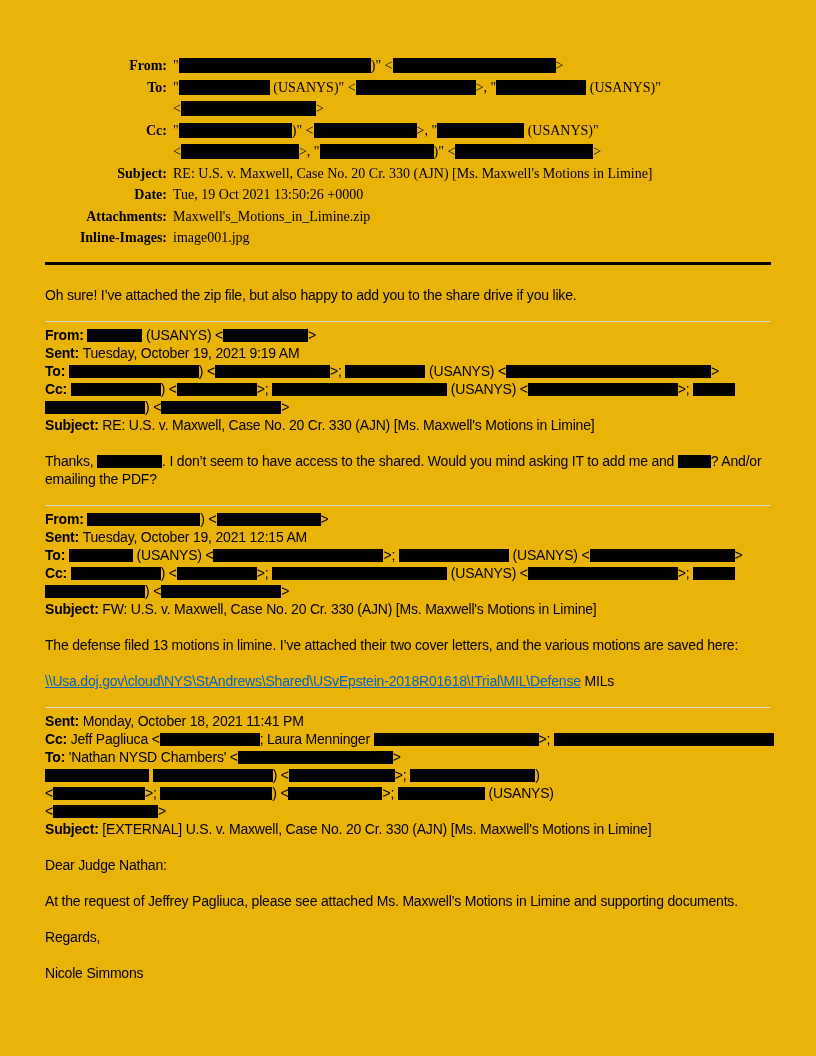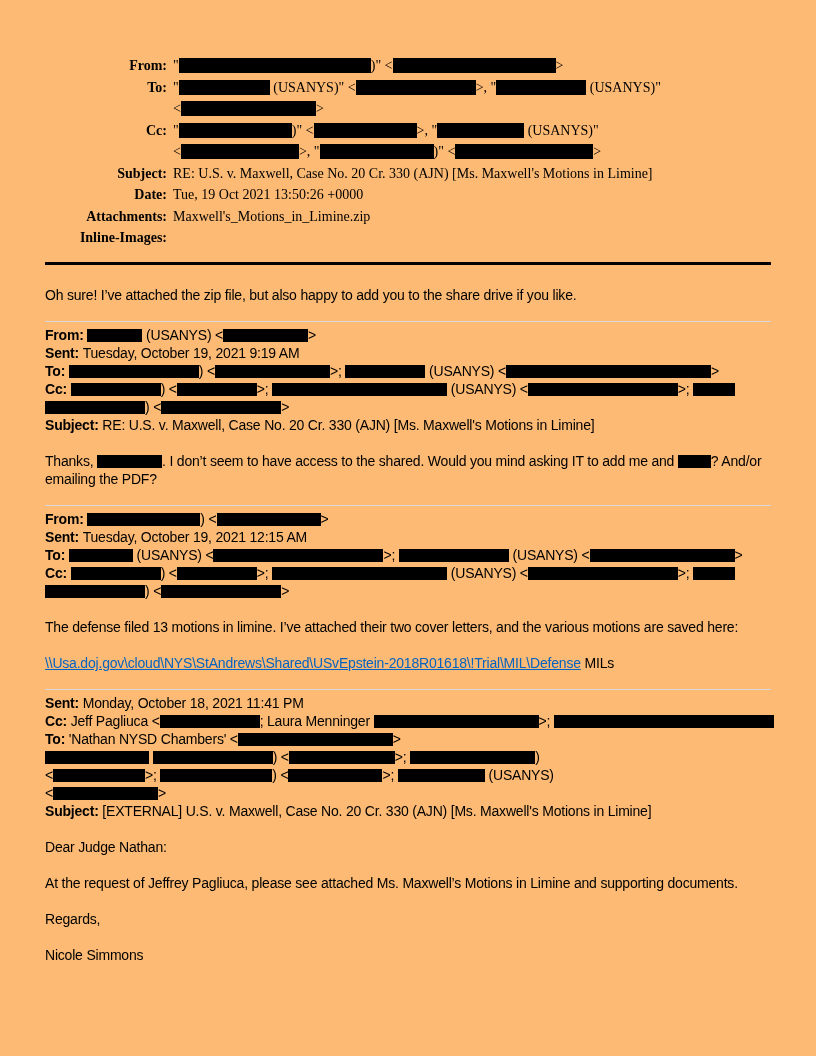--- a/index.html
+++ b/index.html
@@ -1,17 +1,17 @@
 <!DOCTYPE html>
 <html><head>
 <meta charset="utf-8">
 <style>
   html,body{margin:0;padding:0;background:#888;}
   .page{
-    width:816px;height:1056px;background:#fdba74;margin:0 auto;
+    width:816px;height:1056px;background:#eab308;margin:0 auto;
     position:relative;overflow:hidden;box-sizing:border-box;
   }
   .content{padding:55px 45px 0 45px;box-sizing:border-box;}
   
   .header{font-family:"Liberation Serif",serif;font-size:14px;line-height:21.5px;color:#000;}
   .hrow{display:flex;}
   .hlabel{flex:none;width:122px;text-align:right;font-weight:bold;padding-right:6px;white-space:nowrap;}
   .hvalue{flex:1;min-width:0;}
   .hline{white-space:nowrap;}
   
@@ -67,40 +67,44 @@
           </div>
         </div>
         <div class="hrow">
           <div class="hlabel">Attachments:</div>
           <div class="hvalue">
             <div class="hline">Maxwell's_Motions_in_Limine.zip</div>
           </div>
         </div>
         <div class="hrow">
           <div class="hlabel">Inline-Images:</div>
+          <div class="hvalue">
+            <div class="hline">image001.jpg</div>
+          </div>
         </div>
       </div>
     <div class="thick-rule"></div>
     <div class="body" id="body">
         <div class="para" style="margin-top: 0px;">Oh sure!  I’ve attached the zip file, but also happy to add you to the share drive if you like.</div>
         <div class="sep">
           <div class="meta-line"><span class="meta-label">From: </span><span class="bar" style="width: 55px;"></span> (USANYS) &lt;<span class="bar" style="width: 85px;"></span>&gt;</div>
           <div class="meta-line"><span class="meta-label">Sent: </span>Tuesday, October 19, 2021 9:19 AM</div>
           <div class="meta-line"><span class="meta-label">To: </span><span class="bar" style="width: 130px;"></span>) &lt;<span class="bar" style="width: 115px;"></span>&gt;; <span class="bar" style="width: 80px;"></span> (USANYS) &lt;<span class="bar" style="width: 205px;"></span>&gt;</div>
           <div class="meta-line"><span class="meta-label">Cc: </span><span class="bar" style="width: 90px;"></span>) &lt;<span class="bar" style="width: 80px;"></span>&gt;; <span class="bar" style="width: 175px;"></span> (USANYS) &lt;<span class="bar" style="width: 150px;"></span>&gt;; <span class="bar" style="width: 42px;"></span></div>
           <div class="meta-line"><span class="bar" style="width: 100px;"></span>) &lt;<span class="bar" style="width: 120px;"></span>&gt;</div>
           <div class="meta-line"><span class="meta-label">Subject: </span>RE: U.S. v. Maxwell, Case No. 20 Cr. 330 (AJN) [Ms. Maxwell's Motions in Limine]</div>
         </div>
         <div class="para">Thanks, <span class="bar" style="width: 65px;"></span>. I don’t seem to have access to the shared. Would you mind asking IT to add me and <span class="bar" style="width: 33px;"></span>? And/or<br>emailing the PDF?</div>
         <div class="sep">
           <div class="meta-line"><span class="meta-label">From: </span><span class="bar" style="width: 113px;"></span>) &lt;<span class="bar" style="width: 104px;"></span>&gt;</div>
           <div class="meta-line"><span class="meta-label">Sent: </span>Tuesday, October 19, 2021 12:15 AM</div>
           <div class="meta-line"><span class="meta-label">To: </span><span class="bar" style="width: 64px;"></span> (USANYS) &lt;<span class="bar" style="width: 170px;"></span>&gt;; <span class="bar" style="width: 110px;"></span> (USANYS) &lt;<span class="bar" style="width: 145px;"></span>&gt;</div>
           <div class="meta-line"><span class="meta-label">Cc: </span><span class="bar" style="width: 90px;"></span>) &lt;<span class="bar" style="width: 80px;"></span>&gt;; <span class="bar" style="width: 175px;"></span> (USANYS) &lt;<span class="bar" style="width: 150px;"></span>&gt;; <span class="bar" style="width: 42px;"></span></div>
           <div class="meta-line"><span class="bar" style="width: 100px;"></span>) &lt;<span class="bar" style="width: 120px;"></span>&gt;</div>
+          <div class="meta-line"><span class="meta-label">Subject: </span>FW: U.S. v. Maxwell, Case No. 20 Cr. 330 (AJN) [Ms. Maxwell's Motions in Limine]</div>
         </div>
         <div class="para">The defense filed 13 motions in limine.  I’ve attached their two cover letters, and the various motions are saved here:</div>
         <div class="para"><a class="link">\\Usa.doj.gov\cloud\NYS\StAndrews\Shared\USvEpstein-2018R01618\!Trial\MIL\Defense</a> MILs</div>
         <div class="sep">
           <div class="meta-line"><span class="meta-label">Sent: </span>Monday, October 18, 2021 11:41 PM</div>
           <div class="meta-line"><span class="meta-label">Cc: </span>Jeff Pagliuca &lt;<span class="bar" style="width: 100px;"></span>; Laura Menninger <span class="bar" style="width: 165px;"></span>&gt;; <span class="bar" style="width: 220px;"></span></div>
           <div class="meta-line"><span class="meta-label">To: </span>'Nathan NYSD Chambers' &lt;<span class="bar" style="width: 155px;"></span>&gt;</div>
           <div class="meta-line"><span class="bar" style="width: 104px;"></span> <span class="bar" style="width: 120px;"></span>) &lt;<span class="bar" style="width: 106px;"></span>&gt;; <span class="bar" style="width: 125px;"></span>)</div>
           <div class="meta-line">&lt;<span class="bar" style="width: 92px;"></span>&gt;; <span class="bar" style="width: 112px;"></span>) &lt;<span class="bar" style="width: 94px;"></span>&gt;; <span class="bar" style="width: 87px;"></span> (USANYS)</div>
           <div class="meta-line">&lt;<span class="bar" style="width: 105px;"></span>&gt;</div>

